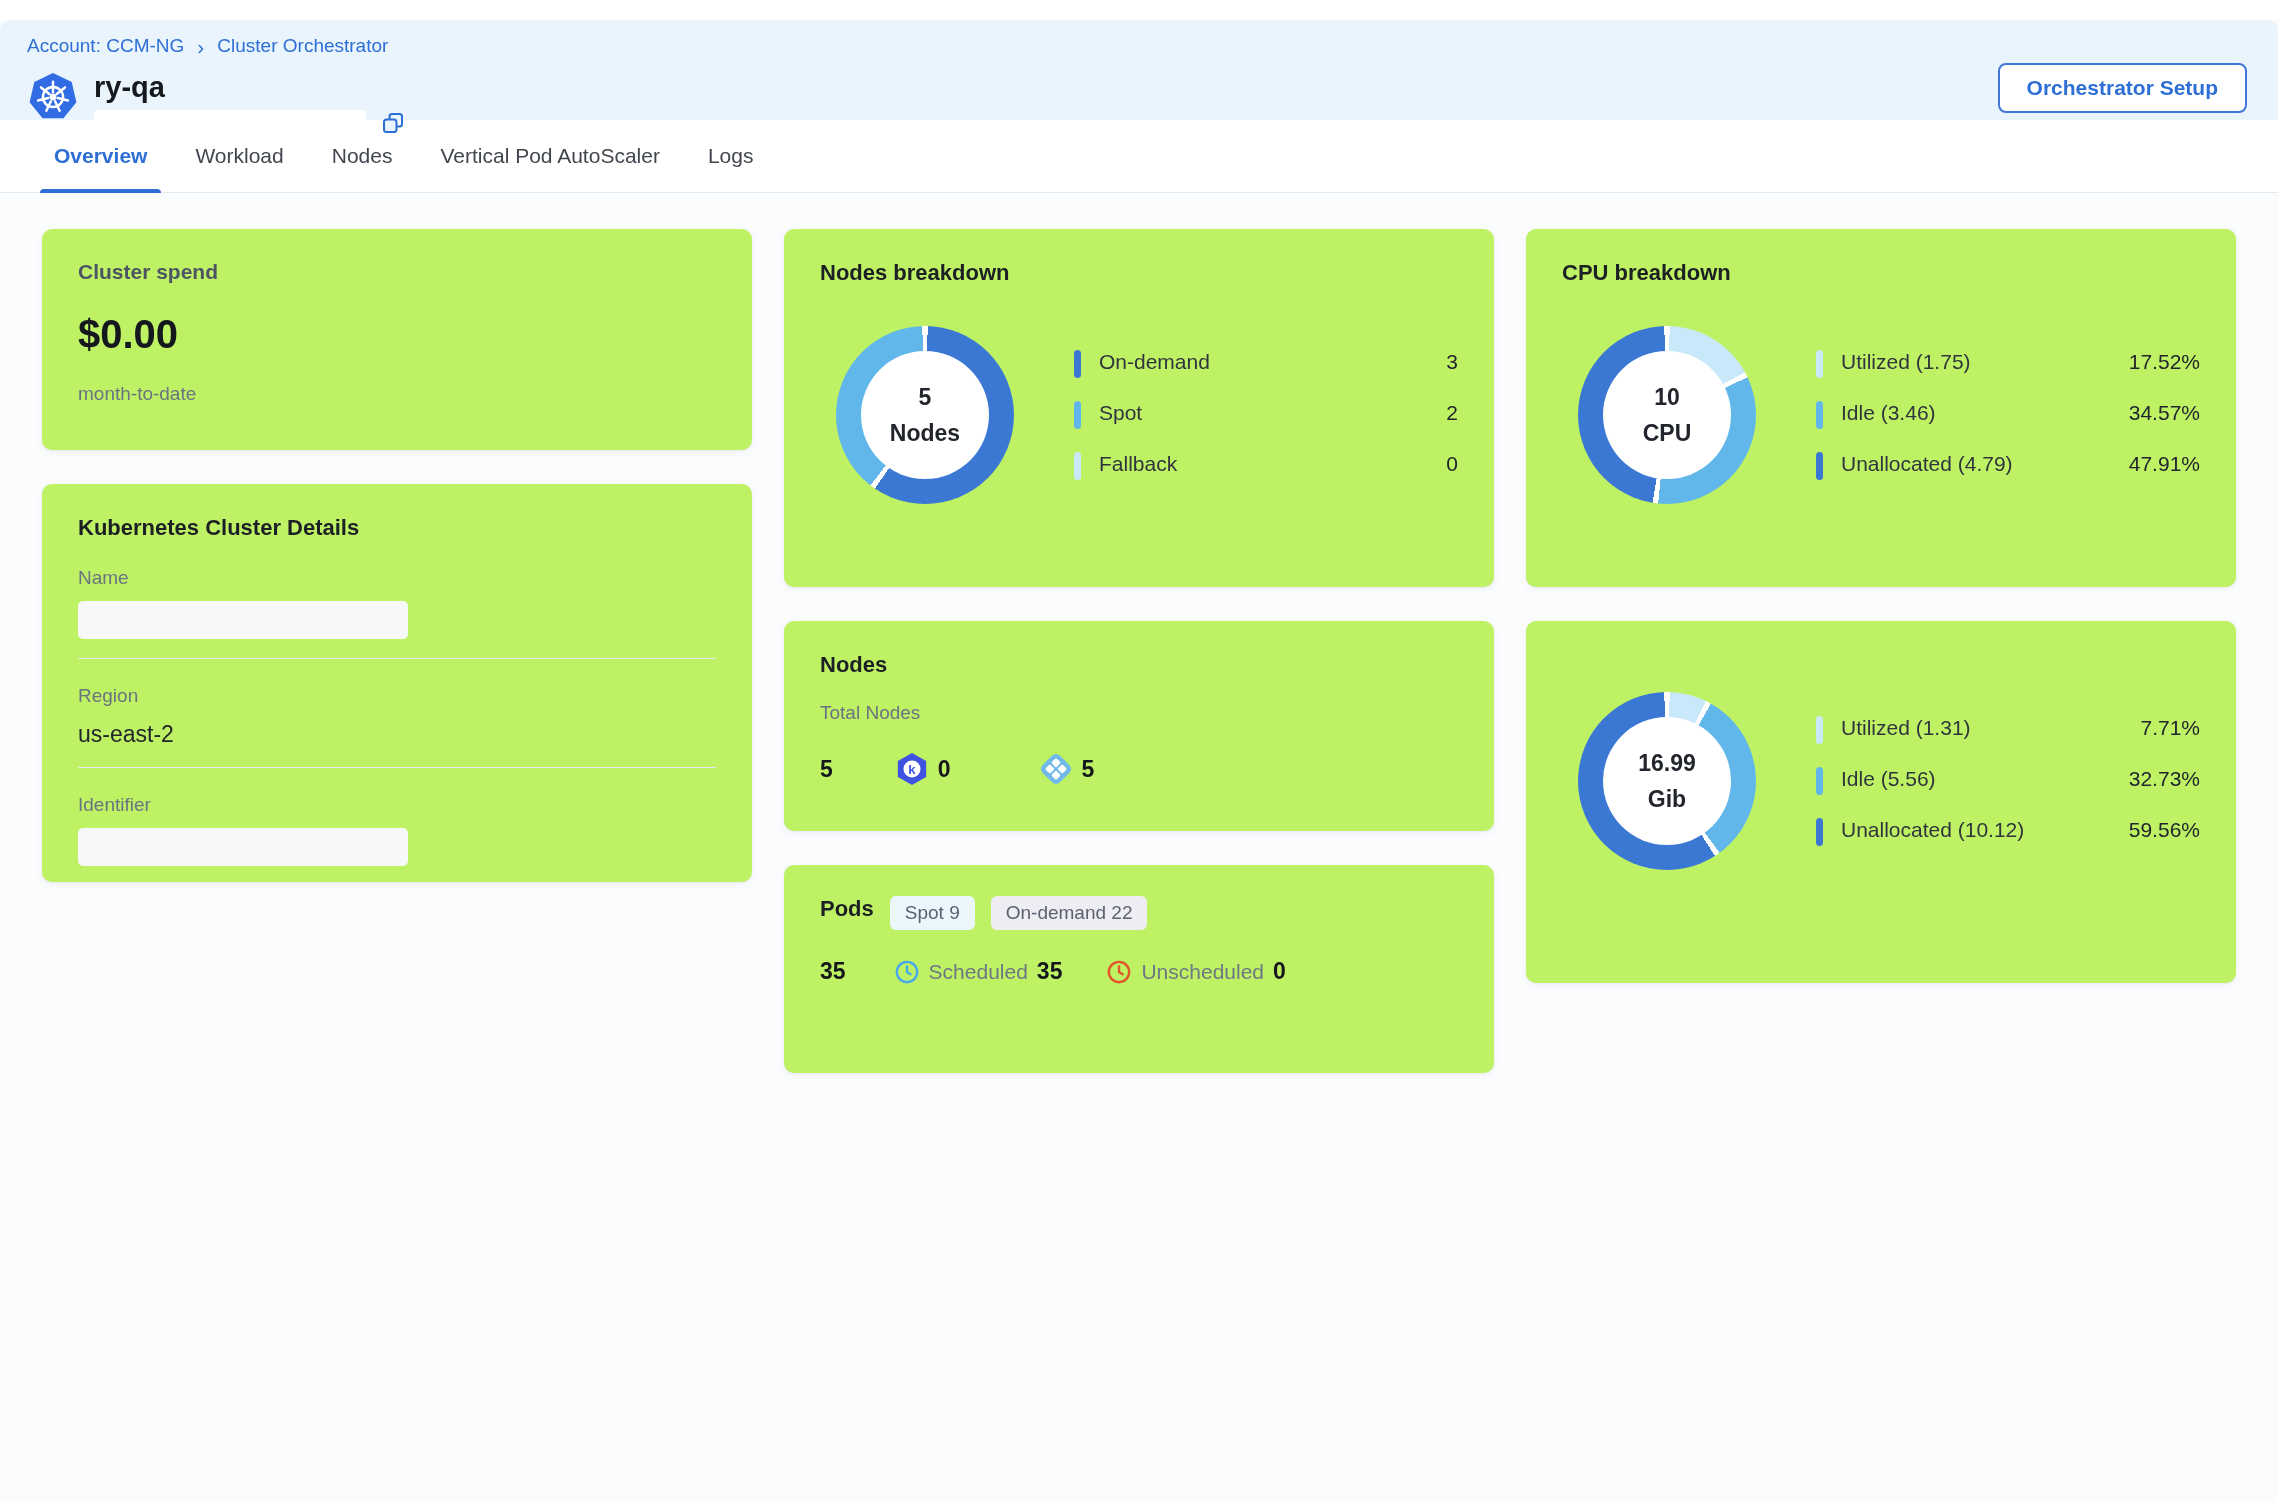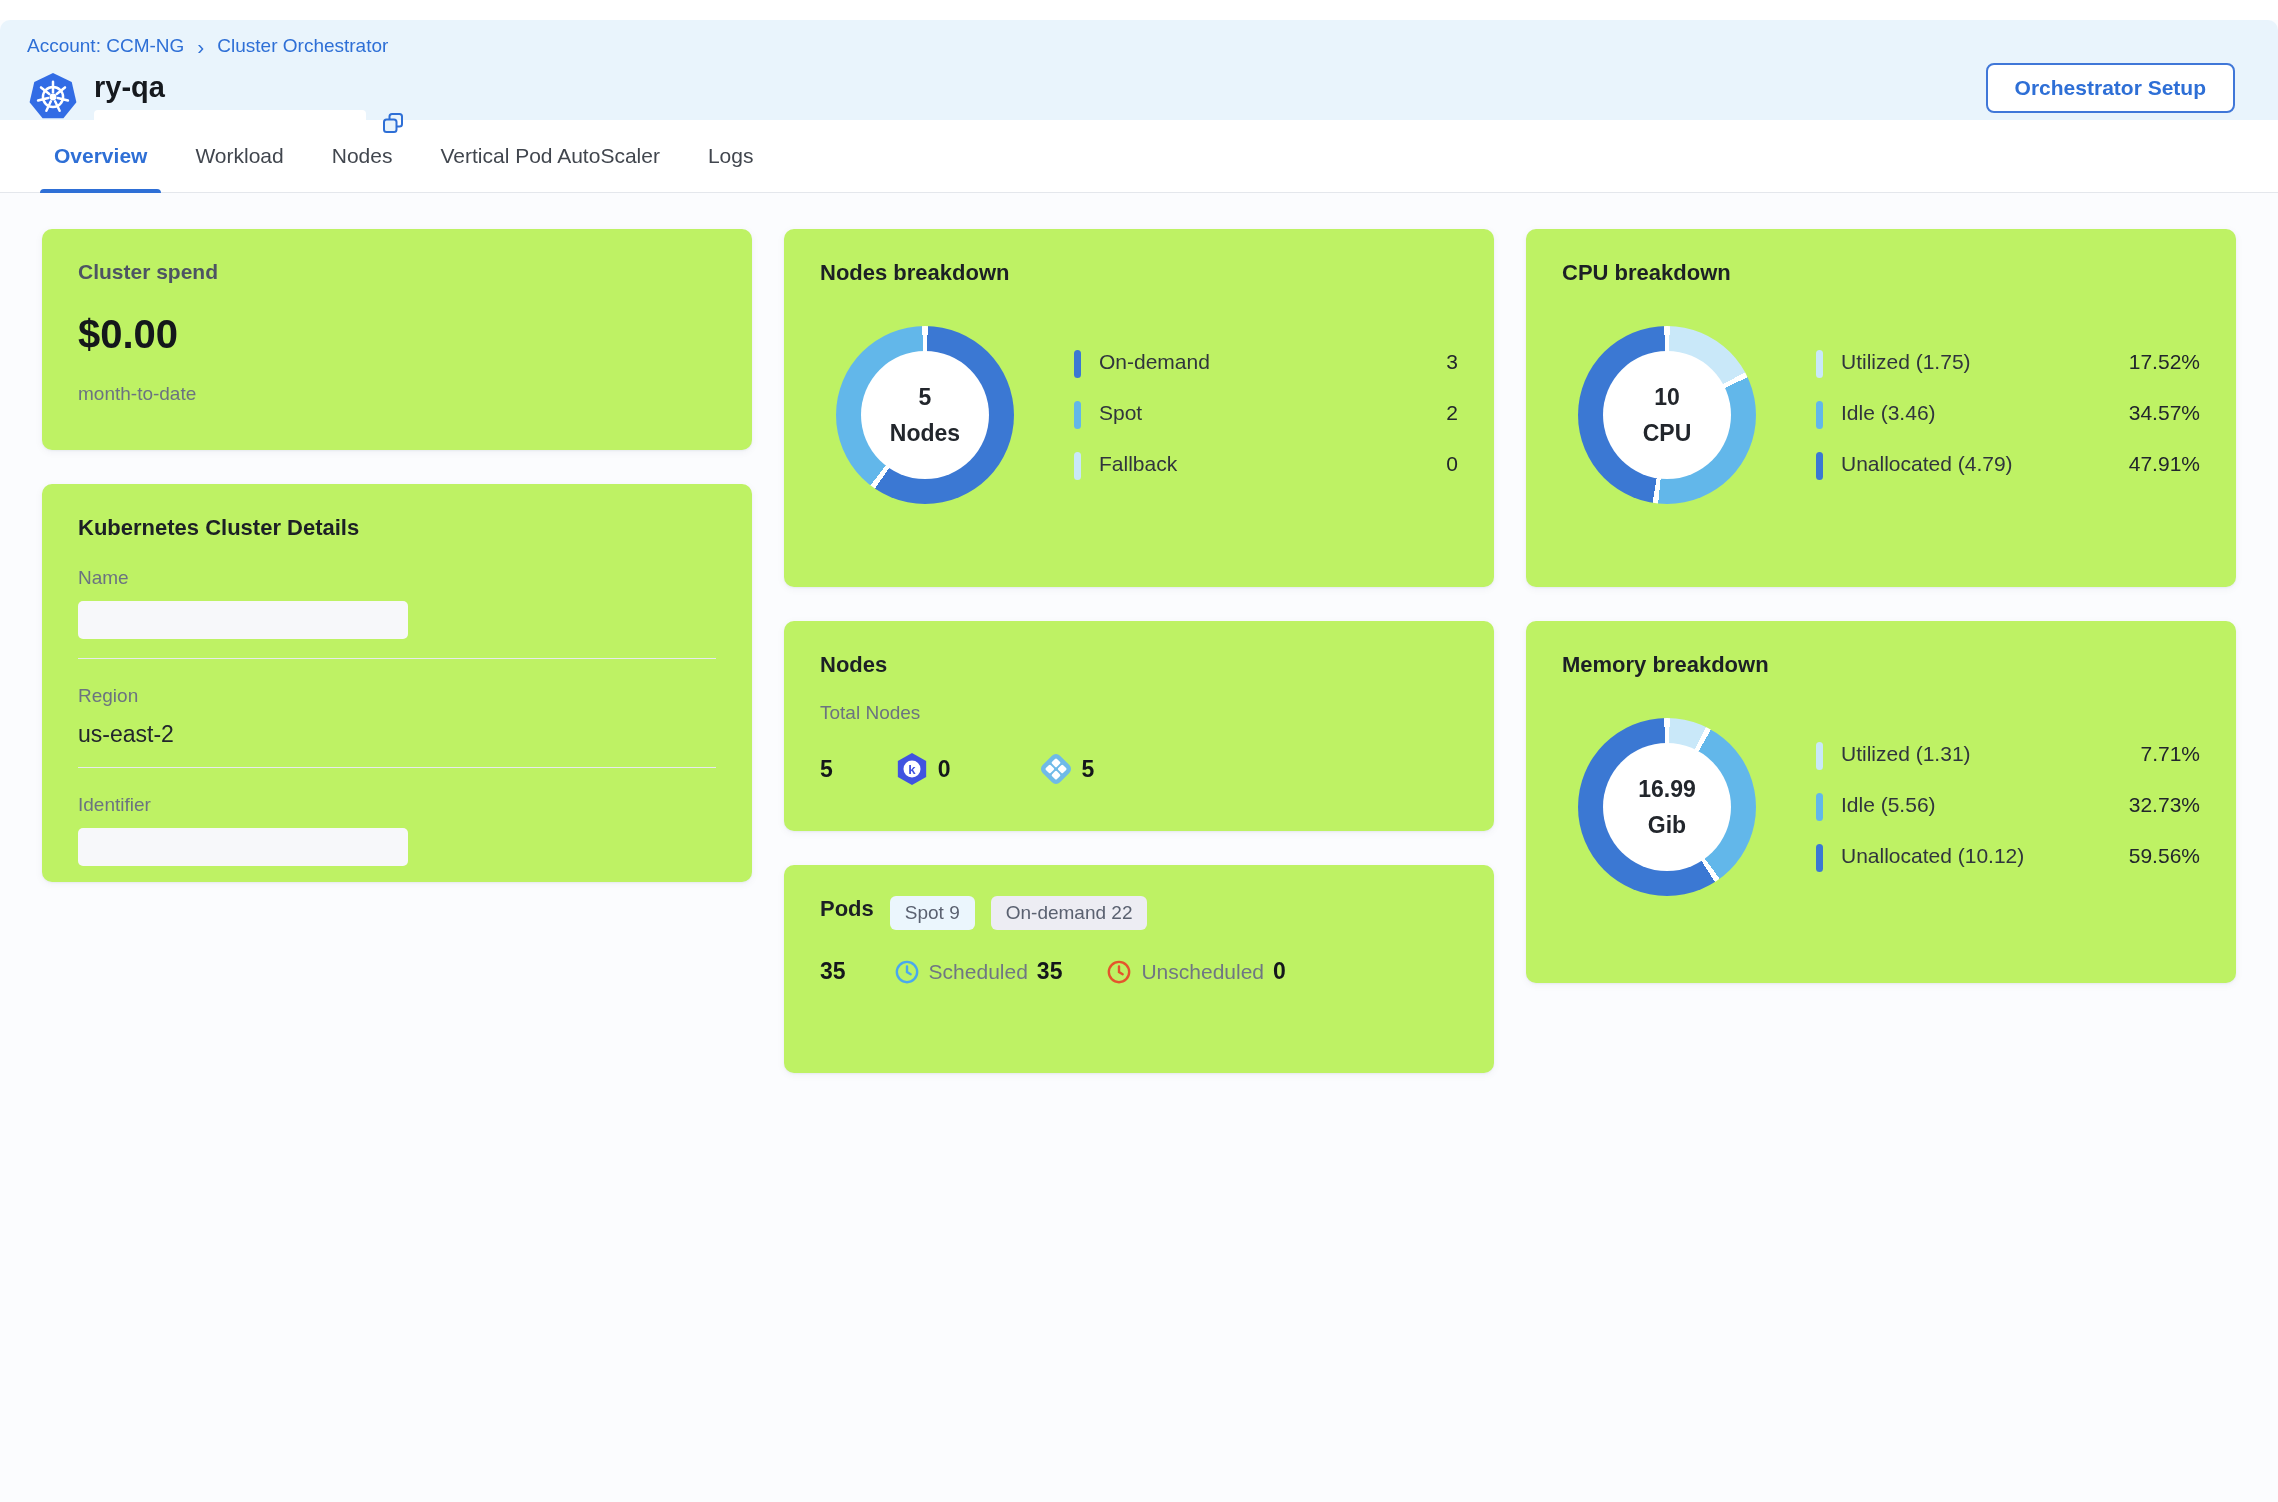--- a/index.html
+++ b/index.html
@@ -29,21 +29,21 @@
     background: var(--k8s_blue, #326ce5);
     clip-path: polygon(50% 4%, 86% 21%, 95% 60%, 70% 91%, 30% 91%, 5% 60%, 14% 21%);
     display: flex; align-items: center; justify-content: center;
   }
   .title-block { margin-left: 15px; }
   .cluster-title { font-size: 29px; font-weight: bold; color: #16191e; line-height: 32px; }
   .redacted-row { display: flex; align-items: center; gap: 15px; margin-top: 7px; }
   .redacted-pill { width: 272px; height: 25px; background: #ffffff; border-radius: 4px; }
   .copy-btn { background: none; border: none; cursor: pointer; display: flex; padding: 0; }
   .setup-btn {
-    position: absolute; right: 43px; top: 43px;
+    position: absolute; right: 31px; top: 43px;
     background: #ffffff; color: var(--accent, #2e6fd6);
     border: 2px solid #4077d8; border-radius: 8px;
     font-size: 21px; font-weight: bold; font-family: "Liberation Sans", sans-serif;
     padding: 11px 27px; cursor: pointer;
   }
 
   
   .tab-bar {
     background: #ffffff; height: 73px; border-bottom: 1px solid #e4e7ec;
     display: flex; align-items: stretch; padding-left: 40px;
@@ -301,21 +301,20 @@
             <div class="legend-row">
               <span class="legend-marker" style="background: rgb(59, 120, 211);"></span>
               <span class="legend-label">Unallocated (4.79)</span>
               <span class="legend-value">47.91%</span>
             </div>
           </div>
         </div>
       </section>
 
       <section class="card" style="height:362px">
-        <h3 class="card-title">Memory breakdown</h3>
         <div class="donut-row">
           <div class="donut" style="background: conic-gradient(rgb(255, 255, 255) 0%, rgb(255, 255, 255) 0.5%, rgb(201, 232, 249) 0.5%, rgb(201, 232, 249) 7.21%, rgb(255, 255, 255) 7.21%, rgb(255, 255, 255) 7.71%, rgb(255, 255, 255) 7.71%, rgb(255, 255, 255) 8.21%, rgb(98, 183, 234) 8.21%, rgb(98, 183, 234) 39.94%, rgb(255, 255, 255) 39.94%, rgb(255, 255, 255) 40.44%, rgb(255, 255, 255) 40.44%, rgb(255, 255, 255) 40.94%, rgb(59, 120, 211) 40.94%, rgb(59, 120, 211) 99.5%, rgb(255, 255, 255) 99.5%, rgb(255, 255, 255) 100%);">
             <div class="donut-hole">
               <div class="donut-value">16.99</div>
               <div class="donut-label">Gib</div>
             </div>
           </div>
           <div class="legend">
             <div class="legend-row">
               <span class="legend-marker" style="background: rgb(201, 232, 249);"></span>

